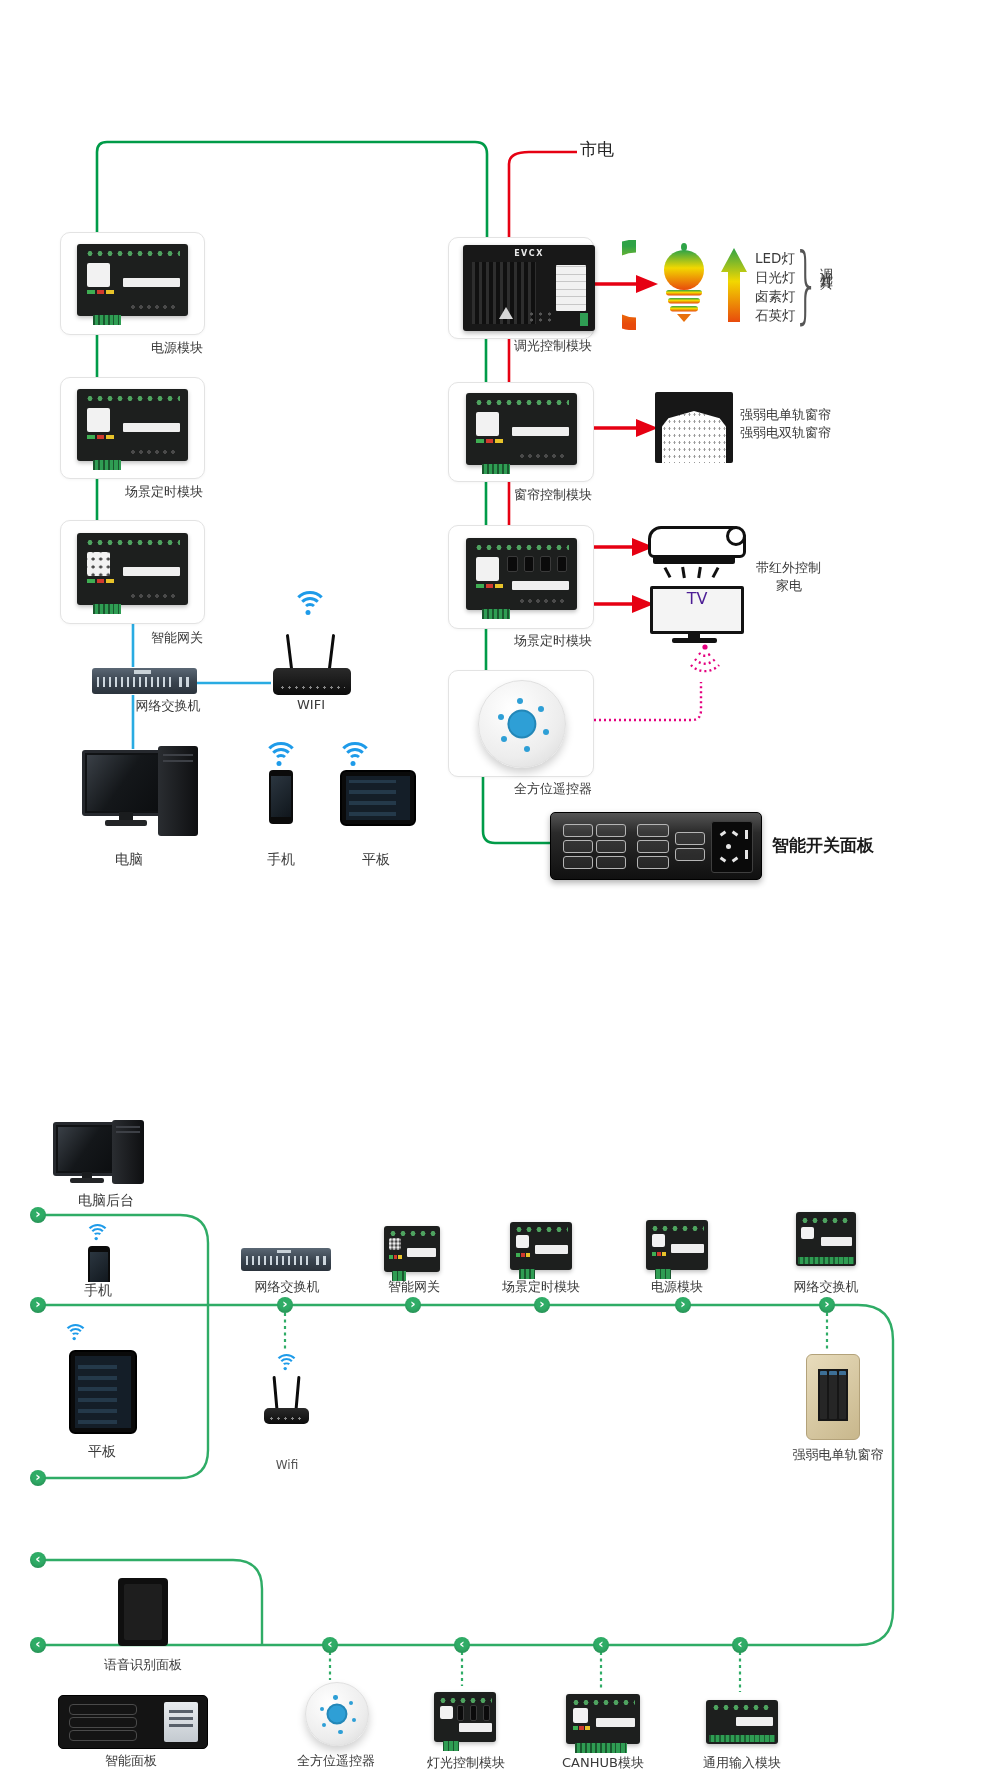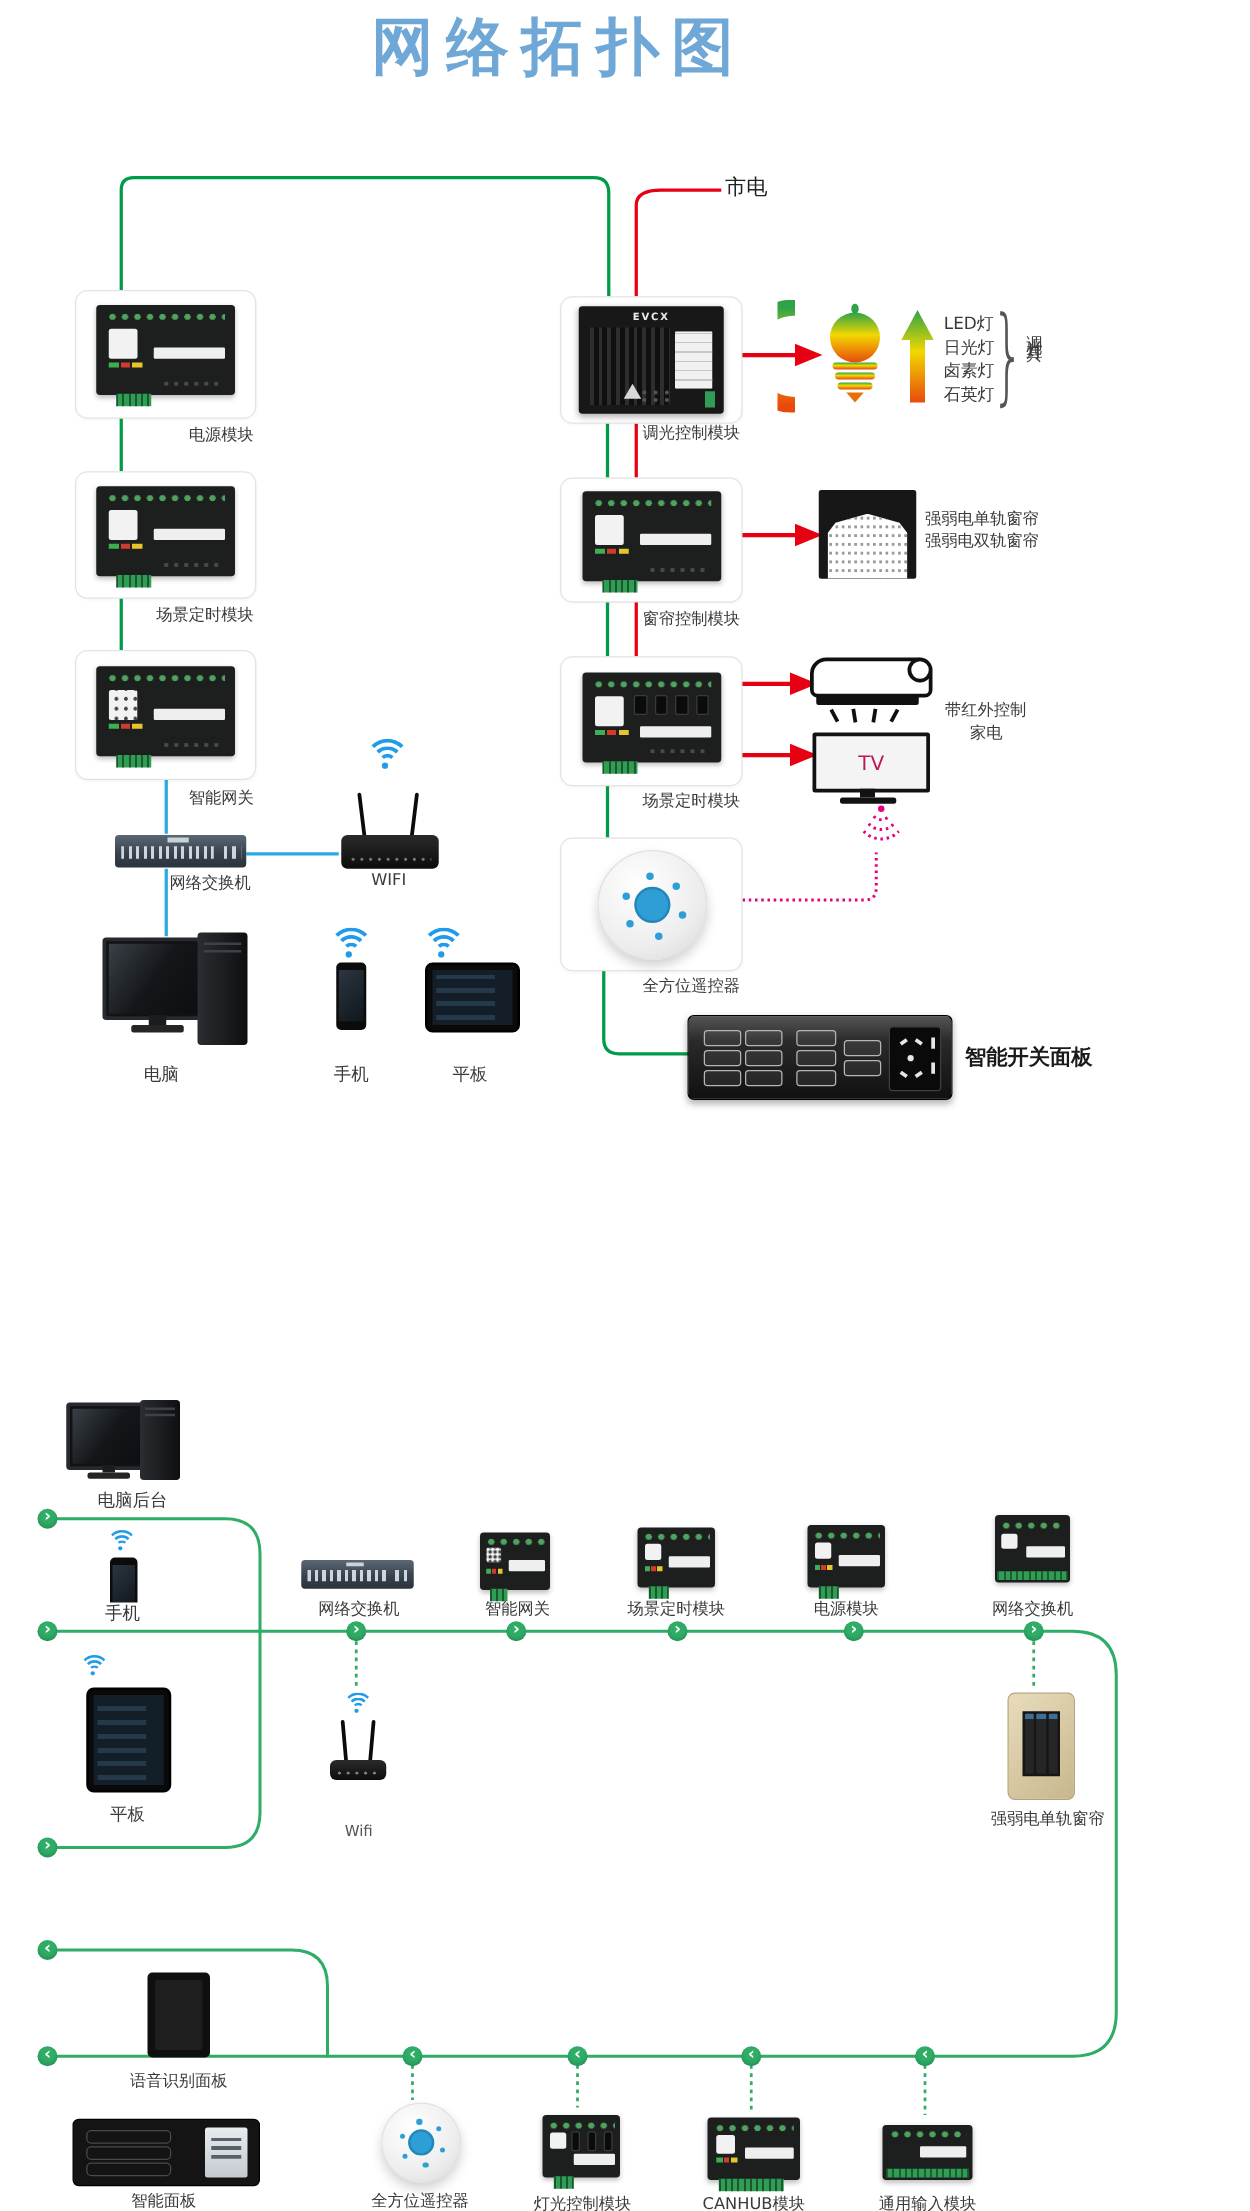--- a/index.html
+++ b/index.html
@@ -53,21 +53,21 @@
        background-image:radial-gradient(circle,#4a4a4a 1.6px,rgba(0,0,0,0) 1.9px);
        background-size:8px 6px;background-repeat:repeat-x;}
   .din .term{position:absolute;left:14%;top:100%;width:26%;height:10px;margin-top:-1px;background:#2f9d53;
        background-image:repeating-linear-gradient(90deg,rgba(0,0,0,.45) 0 1.5px,rgba(0,0,0,0) 1.5px 5px);}
   .din .term.wide{left:12%;width:70%;}
   .din .knobs{position:absolute;right:9%;top:25%;width:54%;height:16px;display:flex;gap:6px;}
   .din .knobs i{flex:1;background:#0b0b0b;border:1px solid #3a3a3a;border-radius:2px;}
   .din .greenedge{position:absolute;left:4%;right:4%;bottom:4%;height:7px;background:#2f9d53;
        background-image:repeating-linear-gradient(90deg,rgba(0,0,0,.4) 0 1.5px,rgba(0,0,0,0) 1.5px 5px);}
   
-  .dimbox{position:absolute;background:#181818;border-radius:3px;z-index:3;box-shadow:0 2px 5px rgba(0,0,0,.3);}
+  .dimbox{position:absolute;background:#181818;border-radius:3px;z-index:3;box-shadow:0 2px 5px rgba(0,0,0,.3);padding-left:16px;}
   .dimbox .brand{position:absolute;left:50%;top:4px;transform:translateX(-50%);color:#e9e9e9;
        font-size:8px;font-weight:bold;letter-spacing:1.5px;}
   .dimbox .vent{position:absolute;left:9px;top:17px;width:64px;height:62px;
        background:repeating-linear-gradient(90deg,#2e2e2e 0 3px,#101010 3px 7px);}
   .dimbox .brk{position:absolute;right:9px;top:20px;width:30px;height:46px;background:#f1f1f1;border-radius:1px;
        background-image:repeating-linear-gradient(0deg,rgba(0,0,0,0) 0 6.5px,#c7c7c7 6.5px 7.5px);}
   .dimbox .gb{position:absolute;right:7px;bottom:5px;width:8px;height:13px;background:#2f9d53;}
   .dimbox .warn{position:absolute;left:36px;bottom:12px;width:0;height:0;
        border-left:7px solid transparent;border-right:7px solid transparent;border-bottom:12px solid #d8d8d8;}
   .dimbox .ld{position:absolute;right:42px;bottom:8px;width:26px;height:12px;
@@ -105,21 +105,21 @@
   
   .ac{position:absolute;z-index:3;background:#fff;border:3px solid #101010;border-radius:13px 13px 6px 6px;}
   .ac .circ{position:absolute;right:-3px;top:-3px;width:20px;height:20px;border:3px solid #101010;
        border-radius:50%;background:#fff;box-sizing:border-box;}
   .ac-vent{position:absolute;z-index:3;background:#101010;border-radius:2px;}
   .ac-arr{position:absolute;z-index:3;display:flex;gap:13px;}
   .ac-arr i{width:3px;height:11px;background:#101010;}
   .ac-arr i:nth-child(1){transform:rotate(-28deg);} .ac-arr i:nth-child(2){transform:rotate(-9deg);}
   .ac-arr i:nth-child(3){transform:rotate(9deg);}  .ac-arr i:nth-child(4){transform:rotate(28deg);}
   .tv{position:absolute;z-index:3;background:#f4f4f4;border:3px solid #121212;border-radius:2px;
-      display:flex;align-items:center;justify-content:center;font-size:16px;color:#be185d;}
+      display:flex;justify-content:center;font-size:16px;color:#4c1d95;}
   .tvneck{position:absolute;z-index:3;background:#121212;}
   .tvbase{position:absolute;z-index:3;background:#121212;border-radius:2px;}
   .curtain{position:absolute;z-index:3;background:#171717;border-radius:2px;}
   .curtain .cloth{position:absolute;left:7px;right:7px;bottom:0;height:52px;background:#fff;
       background-image:radial-gradient(#9a9a9a .9px,rgba(0,0,0,0) 1.1px);background-size:5px 7px;
       clip-path:polygon(0 100%,0 30%,10% 14%,50% 0,90% 14%,100% 30%,100% 100%);}
   
   .smartP{position:absolute;z-index:3;border-radius:5px;border:1px solid #000;
       background:linear-gradient(180deg,#555 0%,#2a2a2a 30%,#101010 100%);
       box-shadow:0 3px 6px rgba(0,0,0,.3);}
@@ -179,21 +179,20 @@
     <path class="p" d="M699,653 A8,8 0 0 0 711,653" stroke-dasharray="1.5 2"></path>
     <path class="p" d="M695,659 A13,13 0 0 0 715,659" stroke-dasharray="1.5 2"></path>
     <path class="p" d="M691,665 A19,19 0 0 0 719,665" stroke-dasharray="1.5 2"></path>
 
     <path class="f" d="M38,1215 H180 Q208,1215 208,1243 V1450 Q208,1478 180,1478 H38"></path>
     <path class="f" d="M38,1305 H858 Q893,1305 893,1340 V1610 Q893,1645 858,1645 H38"></path>
     <path class="f" d="M38,1560 H233 Q262,1560 262,1589 V1646"></path>
     <path class="fd" d="M285,1313 V1352 M827,1313 V1350 M330,1652 V1680 M462,1652 V1686 M601,1652 V1688 M740,1652 V1692"></path>
   </svg>
 
-  <div class="big-title" style="left:447px;top:4px;font-size:50px;letter-spacing:10px;">网络拓扑图</div>
 
 
   <div class="lbl" style="left:580px;top:138px;font-size:17px;color:#222;">市电</div>
 
   <div class="wbox" style="left:60px;top:232px;width:143px;height:101px;">
     <div class="din" style="left:16px;top:11px;width:111px;height:72px;">
       <i class="dots"></i>
         <i class="sq"></i>
         <i class="leds"></i>
         <i class="strip"></i>

